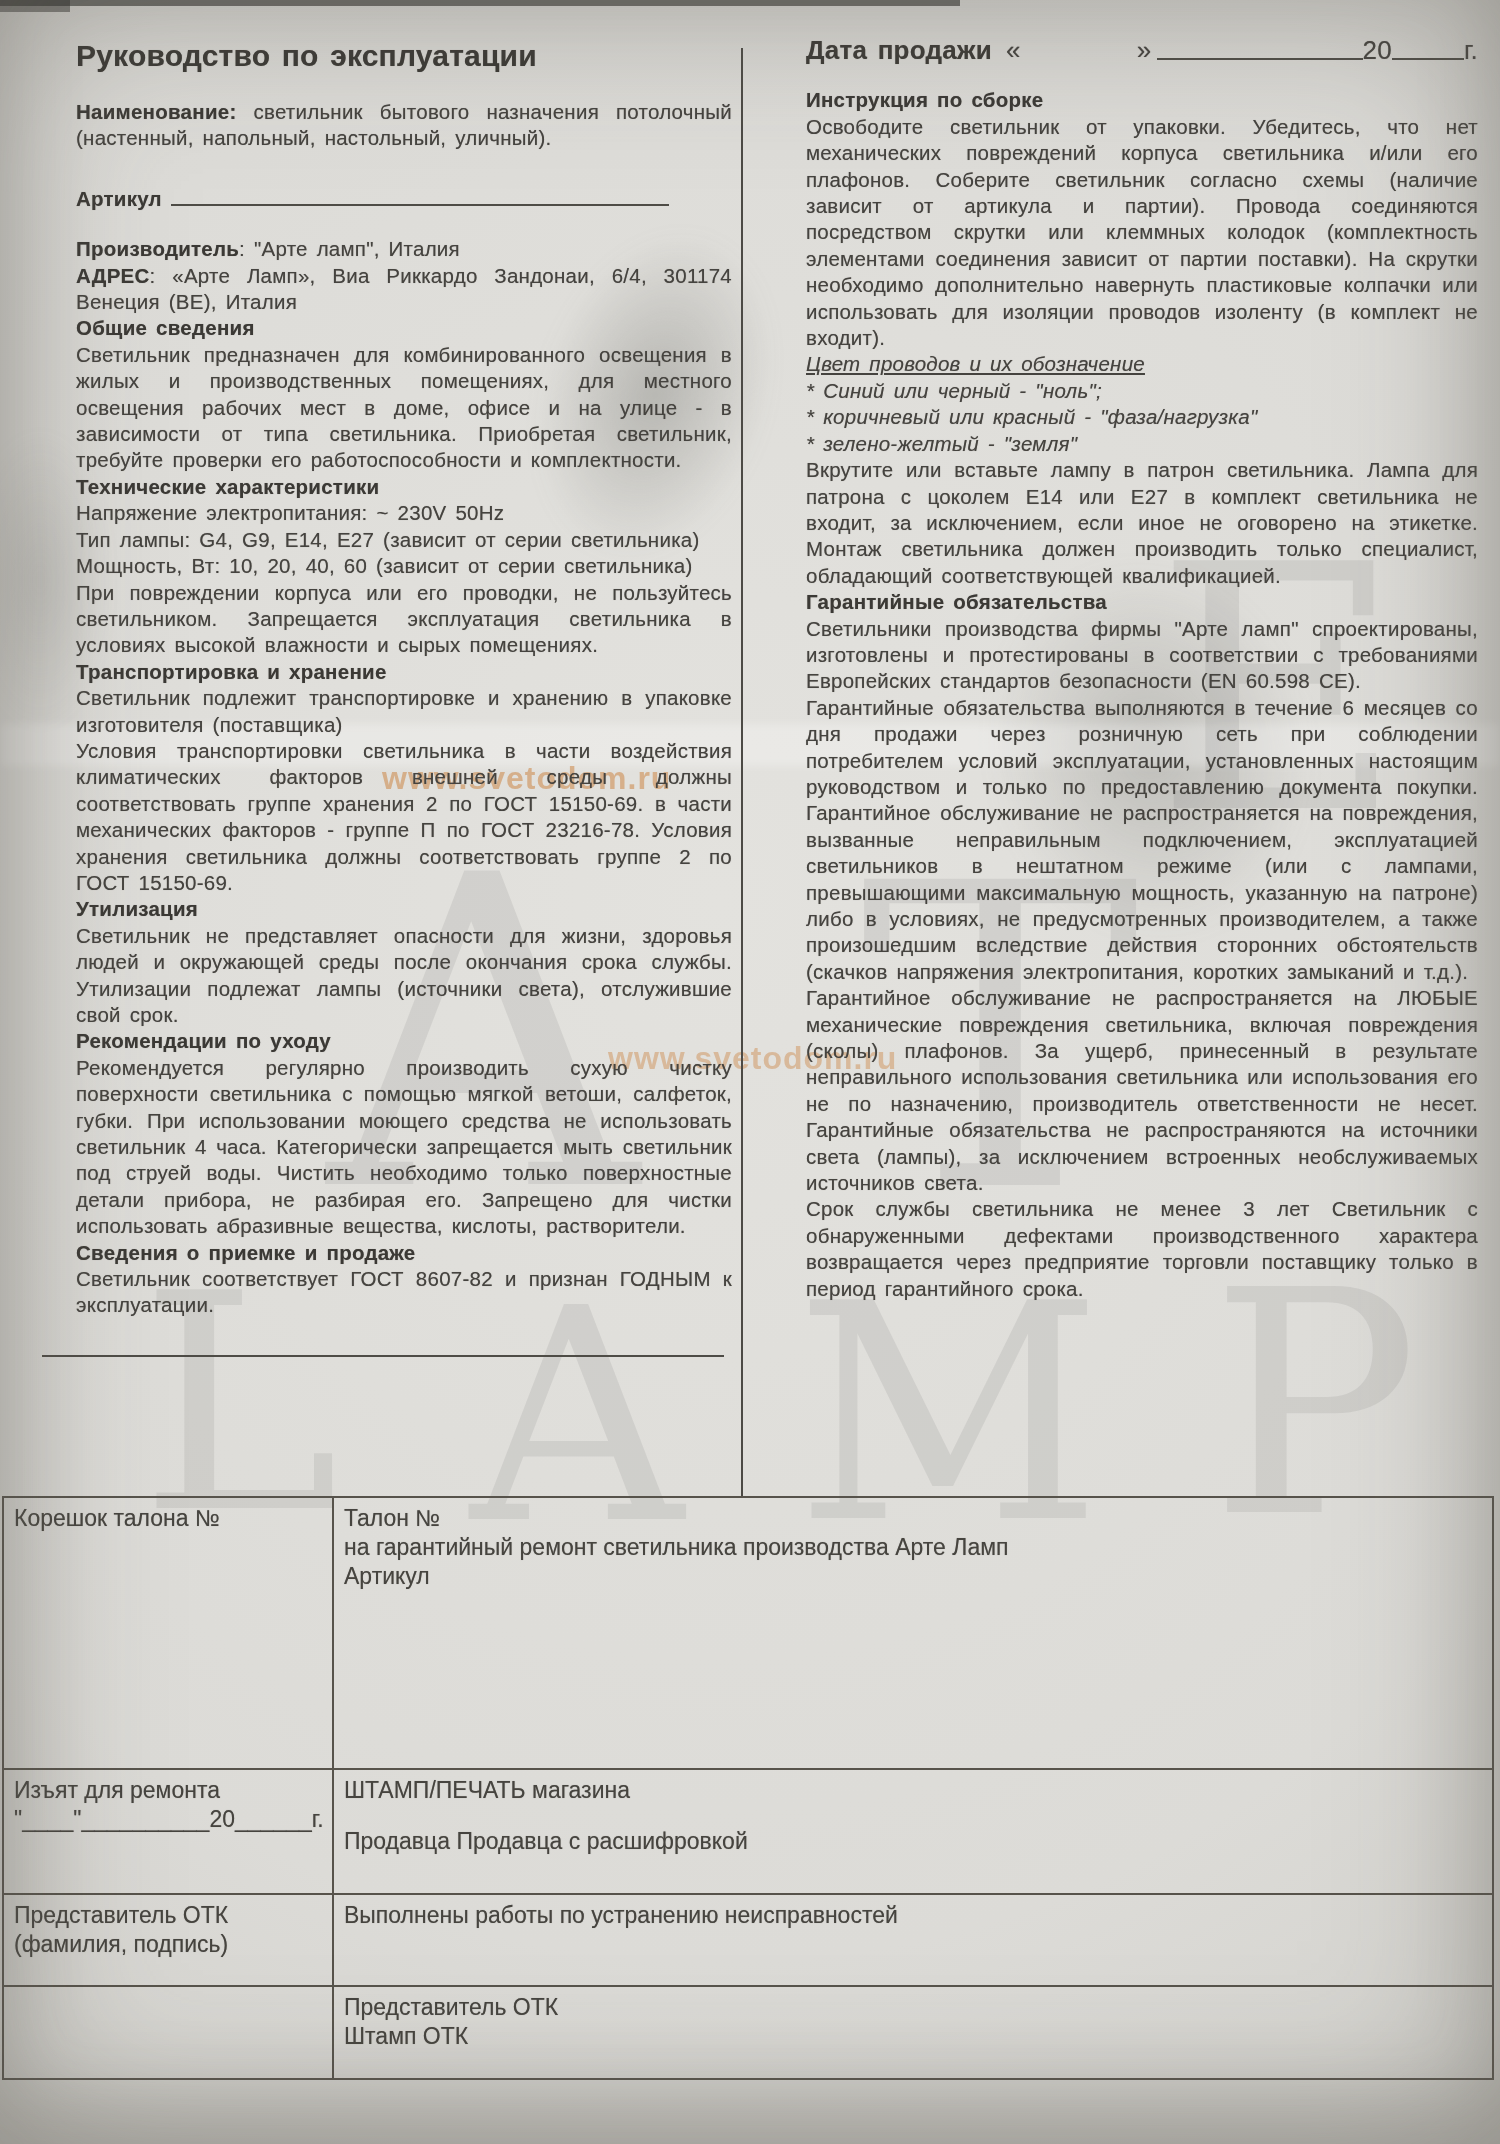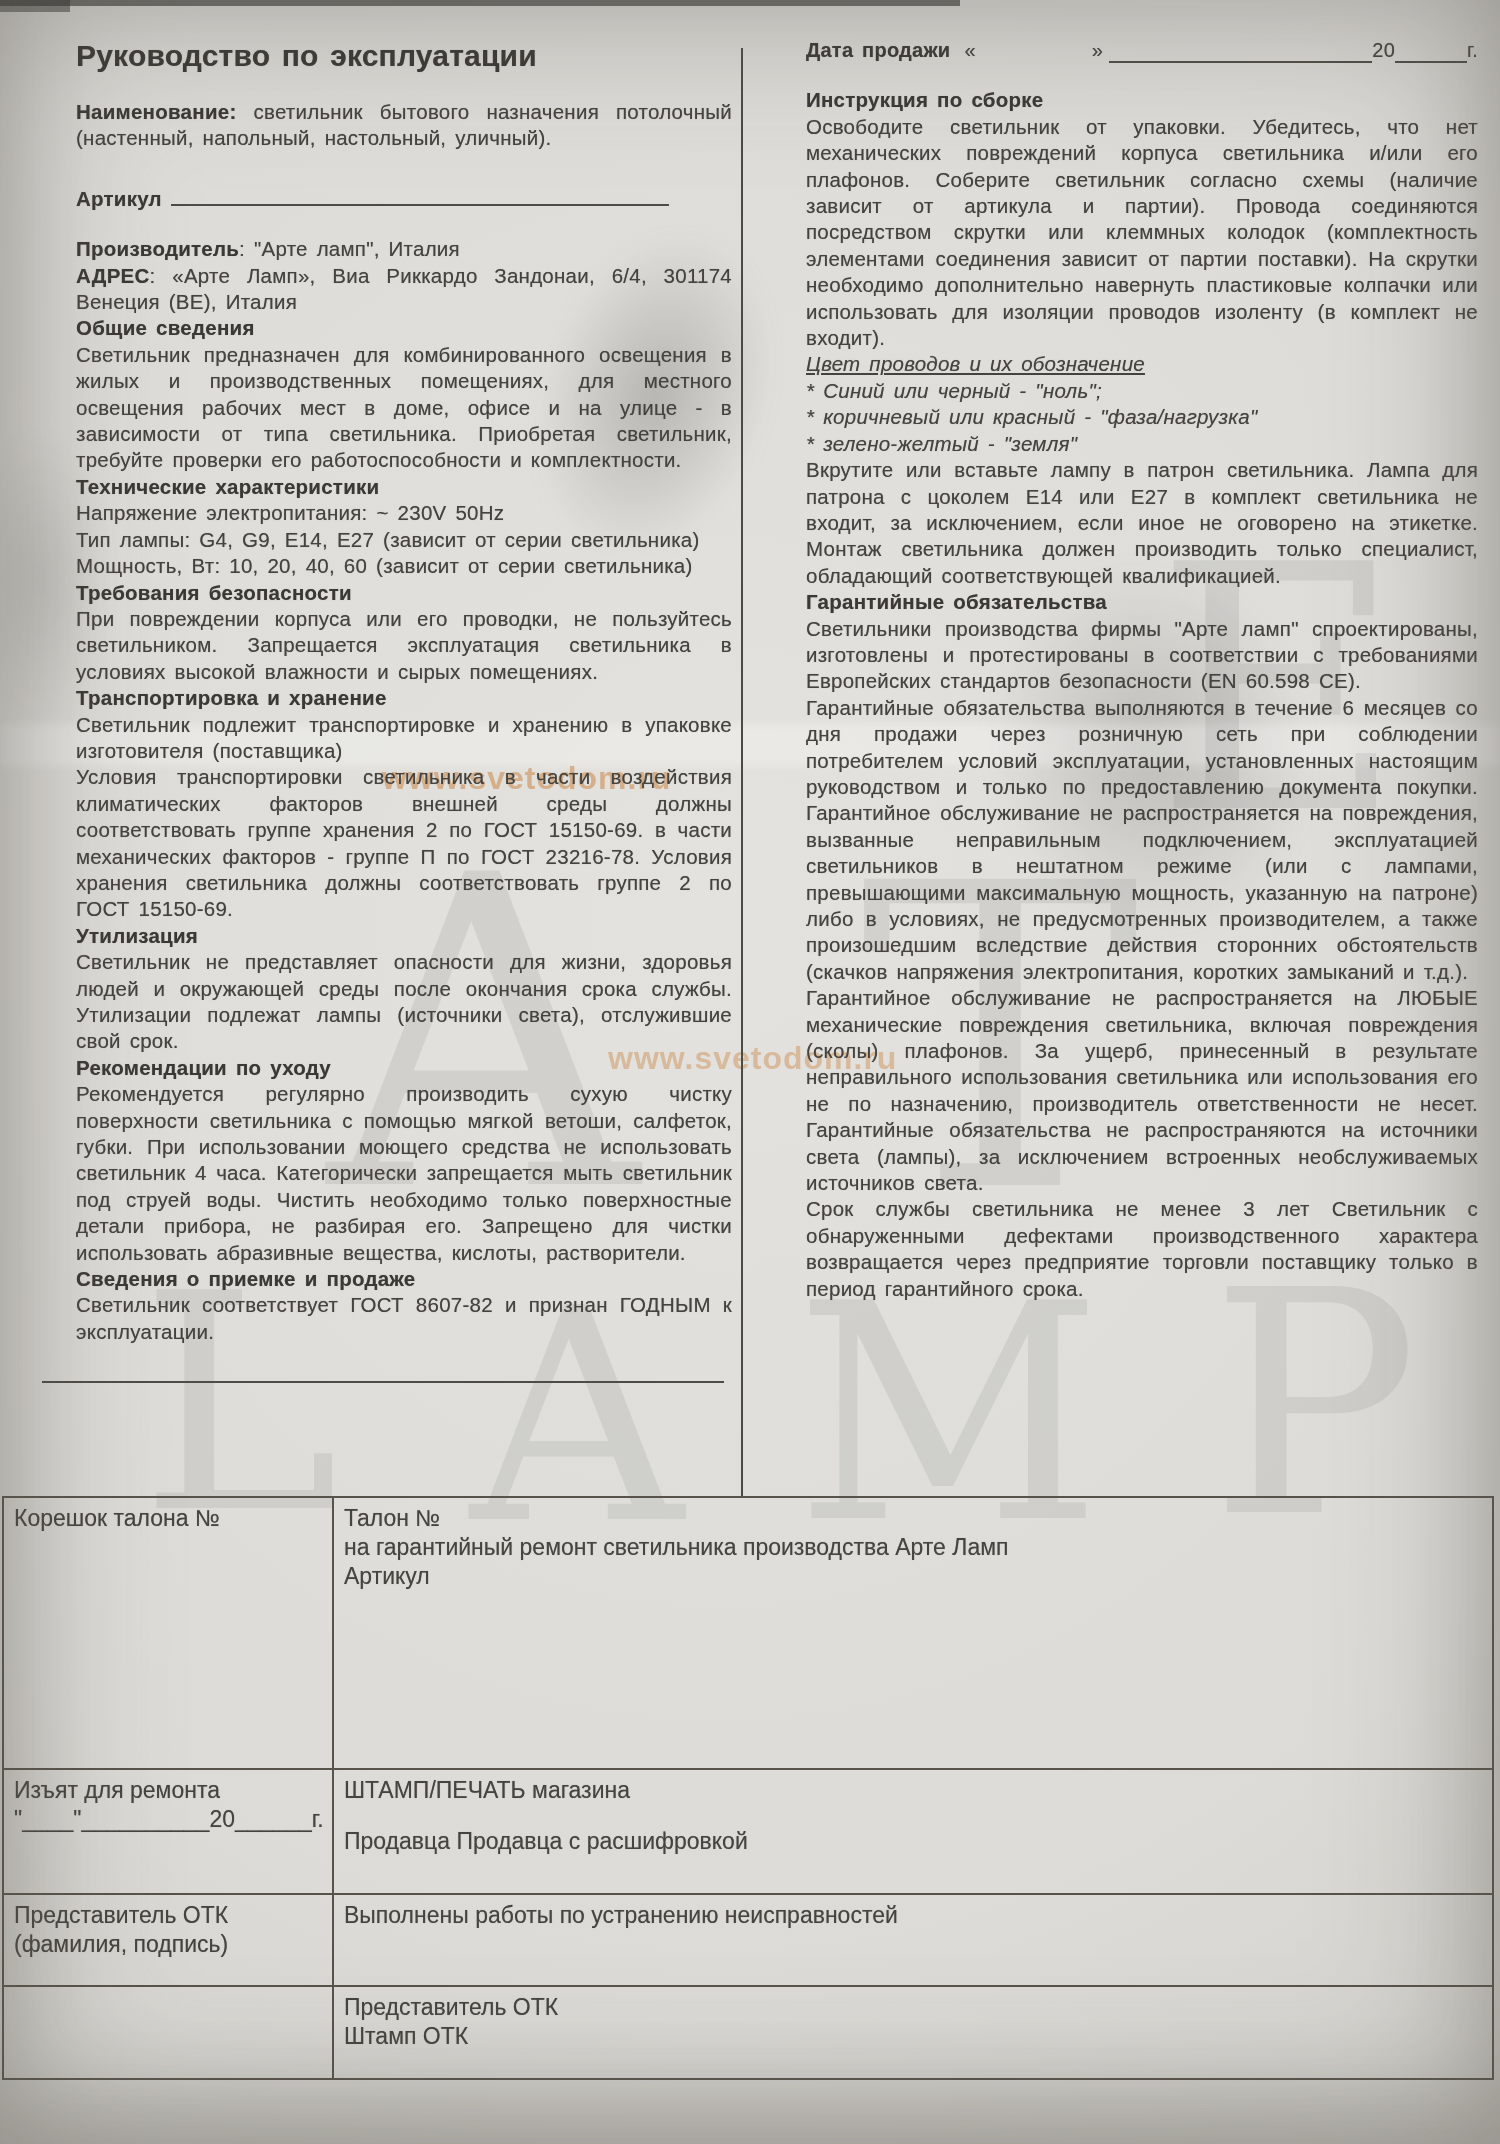--- a/index.html
+++ b/index.html
@@ -36,21 +36,21 @@
   .mb34{margin-bottom:34px !important;}
   .mb24{margin-bottom:24px !important;}
   .mt22{margin-top:22px !important;}
   .nw{white-space:nowrap;text-align:left;}
   .it{font-style:italic;text-align:left;}
   .u{text-decoration:underline;}
   .blankline{display:inline-block;border-bottom:2px solid #4e4c46;height:18px;vertical-align:baseline;}
   .w500{width:498px;}
   .w64{width:72px;}
   .grow{flex:1 1 auto;min-width:40px;}
-  .date-line{display:flex;align-items:flex-end;margin:0 0 24px 0;font-size:20px;}
+  .date-line{display:flex;align-items:center;margin:0 0 24px 0;font-size:26px;}
   .date-line strong{margin-right:14px;}
   .q2{margin-left:116px;margin-right:6px;}
   .store-blank{margin:34px 0 0 -34px;width:682px;border-bottom:2px solid #4e4c46;height:2px;}
 
   table.coupon{
     position:absolute;left:2px;top:1496px;width:1492px;height:584px;
     border-collapse:collapse;table-layout:fixed;
     font-size:23px;line-height:29px;color:#46443f;
     text-shadow:0 0 .7px rgba(72,70,64,.5);
   }
@@ -98,21 +98,20 @@
     <p class="para"><strong class="h">АДРЕС</strong><span>: «Арте Ламп», Виа Риккардо Зандонаи, 6/4, 301174 Венеция (ВЕ), Италия</span></p>
 
     <p class="h">Общие сведения</p>
     <p>Светильник предназначен для комбинированного освещения в жилых и производственных помещениях, для местного освещения рабочих мест в доме, офисе и на улице - в зависимости от типа светильника. Приобретая светильник, требуйте проверки его работоспособности и комплектности.</p>
 
     <p class="h">Технические характеристики</p>
     <p class="nw">Напряжение электропитания: ~ 230V 50Hz</p>
     <p class="nw">Тип лампы: G4, G9, Е14, Е27 (зависит от серии светильника)</p>
     <p class="nw">Мощность, Вт: 10, 20, 40, 60 (зависит от серии светильника)</p>
 
-    <p class="h">Требования безопасности</p>
     <p>При повреждении корпуса или его проводки, не пользуйтесь светильником. Запрещается эксплуатация светильника в условиях высокой влажности и сырых помещениях.</p>
 
     <p class="h">Транспортировка и хранение</p>
     <p>Светильник подлежит транспортировке и хранению в упаковке изготовителя (поставщика)</p>
     <p>Условия транспортировки светильника в части воздействия климатических факторов внешней среды должны соответствовать группе хранения 2 по ГОСТ 15150-69. в части механических факторов - группе П по ГОСТ 23216-78. Условия хранения светильника должны соответствовать группе 2 по ГОСТ 15150-69.</p>
 
     <p class="h">Утилизация</p>
     <p>Светильник не представляет опасности для жизни, здоровья людей и окружающей среды после окончания срока службы. Утилизации подлежат лампы (источники света), отслужившие свой срок.</p>
 
     <p class="h">Рекомендации по уходу</p>

